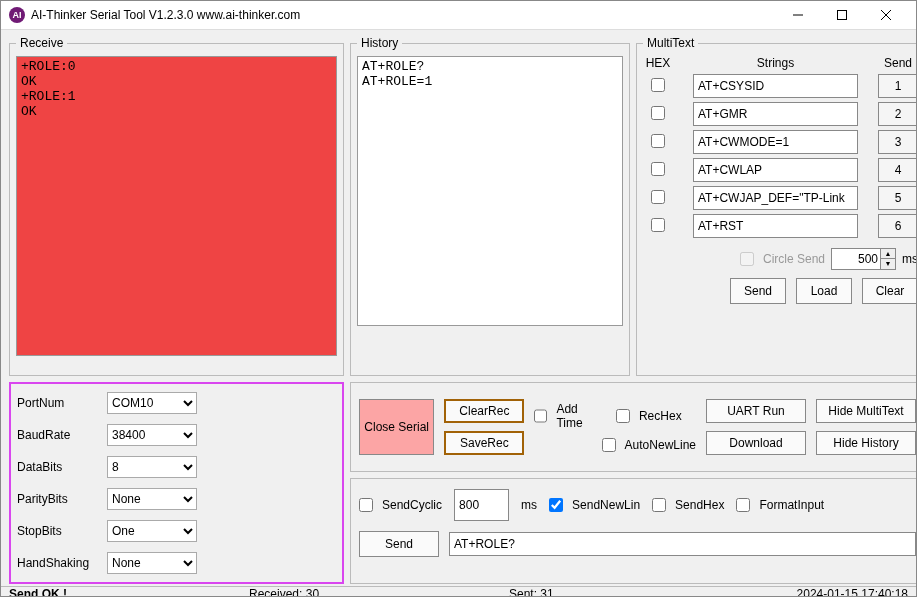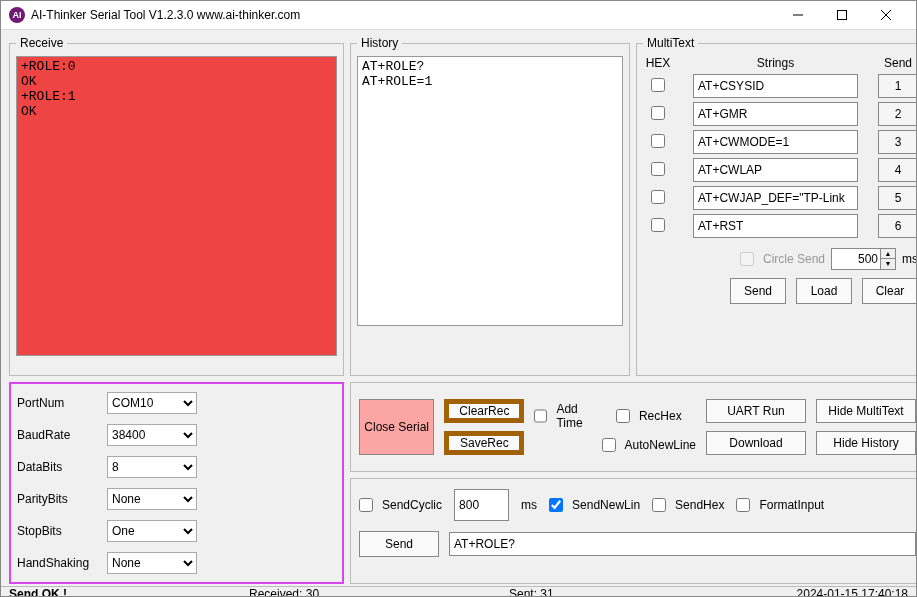--- a/index.html
+++ b/index.html
@@ -22,21 +22,21 @@
 .mt-row button { height: 24px; border: 1px solid #888; background: #f5f5f5; }
 .mt-circle { display: flex; align-items: center; gap: 6px; justify-content: flex-end; margin-top: 6px; }
 .mt-circle input[type=text] { width: 50px; height: 22px; border: 1px solid #888; text-align: right; padding-right: 2px; }
 .mt-buttons { display: flex; gap: 10px; justify-content: flex-end; margin-top: 8px; }
 .mt-buttons button { width: 56px; height: 26px; border: 1px solid #888; background: #fafafa; }
 .port-panel { grid-column: 1; border: 2px solid #d946ef; padding: 8px 6px; display: grid; grid-template-columns: 90px 1fr; row-gap: 10px; align-items: center; }
 .port-panel select { height: 22px; border: 1px solid #aaa; background: #fff; width: 90px; }
 .mid-panel { grid-column: 2 / span 2; border: 1px solid #bbb; padding: 8px; display: flex; align-items: center; gap: 10px; }
 .close-serial { width: 100px; height: 56px; border: 1px solid #888; background: #fca5a5; }
 .mid-col { display: flex; flex-direction: column; gap: 8px; }
-.mid-col button { width: 80px; height: 24px; border: 5px solid #a16207; background: #fafafa; }
+.mid-col button { width: 80px; height: 24px; border: 2px solid #a16207; background: #fafafa; }
 .mid-checks { display: grid; grid-template-columns: auto auto; gap: 8px 18px; }
 .mid-checks label { display: flex; align-items: center; gap: 4px; justify-content: center; }
 .mid-right { display: flex; flex-direction: column; gap: 8px; margin-left: auto; }
 .mid-right-row { display: flex; gap: 10px; }
 .mid-right button { width: 100px; height: 24px; border: 1px solid #888; background: #fafafa; }
 .send-panel { grid-column: 2 / span 2; border: 1px solid #bbb; padding: 10px 8px; display: flex; flex-direction: column; gap: 10px; }
 .send-row1 { display: flex; align-items: center; gap: 12px; }
 .send-row1 input[type=text] { width: 55px; height: 32px; border: 1px solid #888; padding: 0 4px; }
 .send-row2 { display: flex; align-items: center; gap: 10px; }
 .send-row2 button { width: 80px; height: 26px; border: 1px solid #888; background: #fafafa; }

